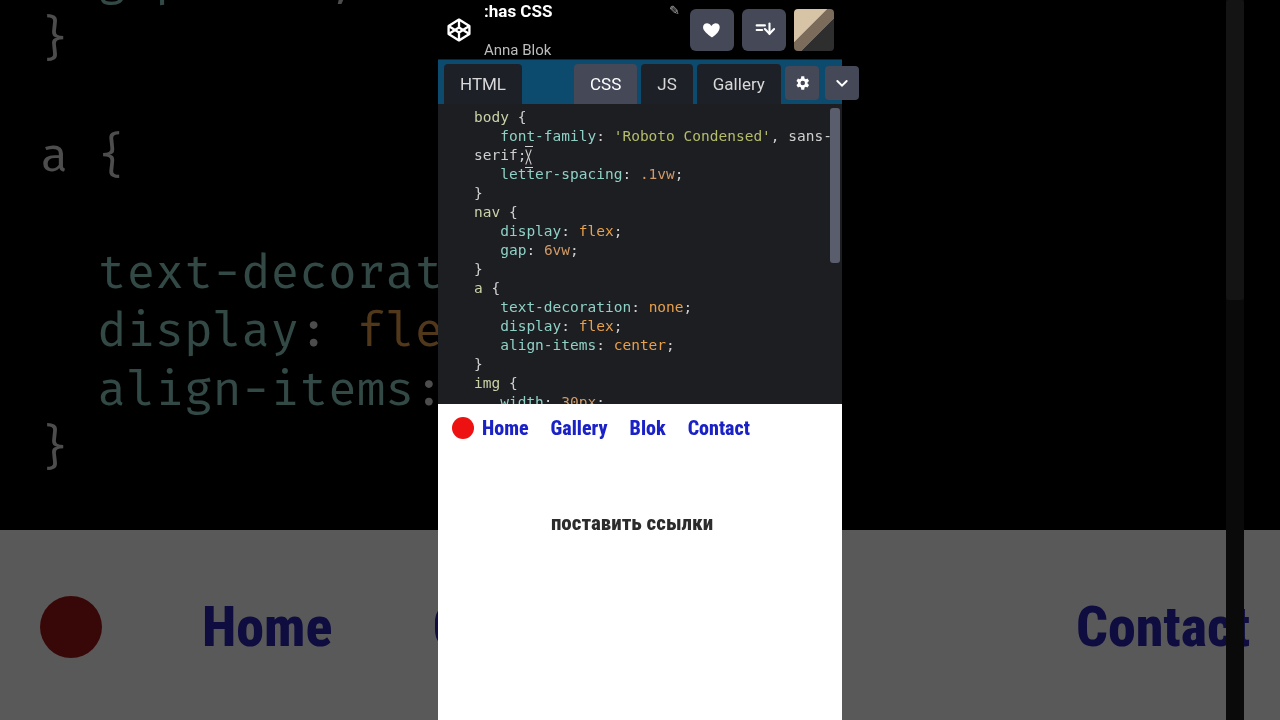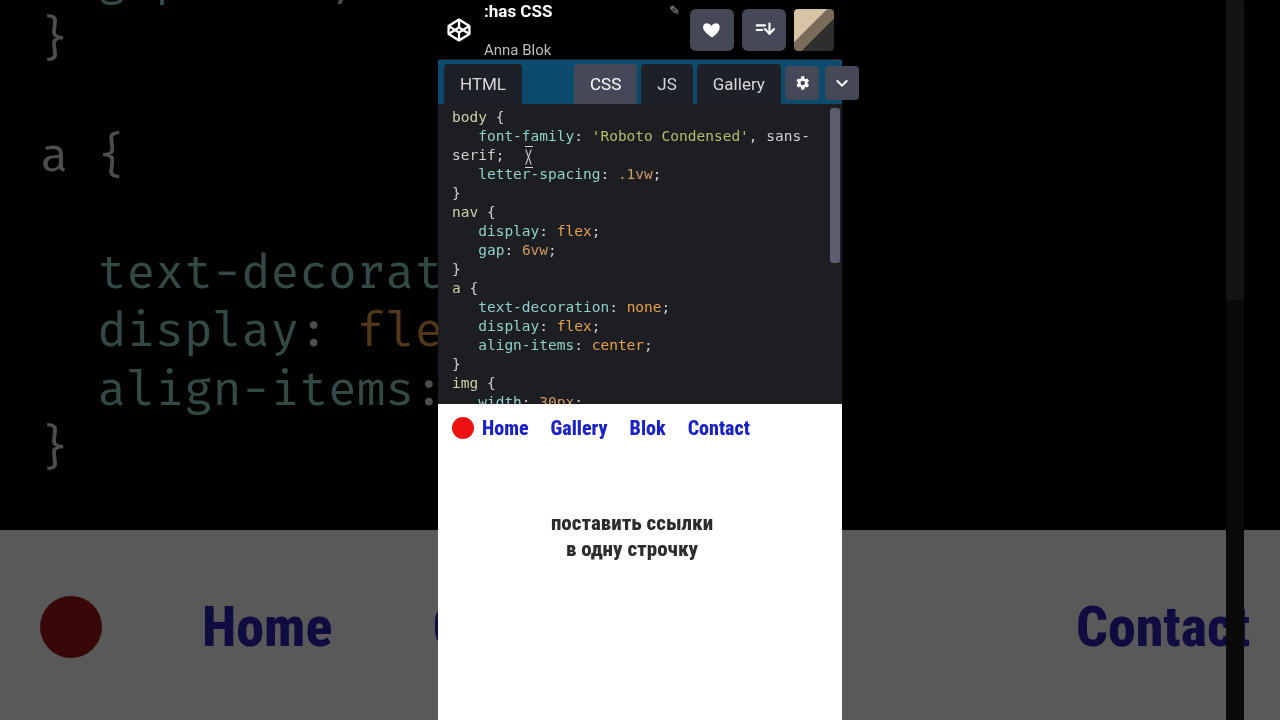--- a/index.html
+++ b/index.html
@@ -70,21 +70,21 @@
   .sq-btn { width:34px; height:34px; background:#444857; border-radius:4px; display:flex; align-items:center; justify-content:center; color:#fff; font-size:16px;}
 
   
   .editor {
     position:relative;
     flex:0 0 300px; background:#1d1e22; overflow:hidden;
     font-family: "Fira Mono", Menlo, Consolas, monospace;
     font-size:14.5px; line-height:19px; color:#d4d4d4;
     padding:4px 10px 0 14px;
   }
-  .editor pre { white-space:pre-wrap; }
+  .editor pre { white-space:pre-wrap;margin-left:22px; }
   .tok-sel  { color:#c9d1a8; }
   .tok-prop { color:#8fd1c7; }
   .tok-val  { color:#e7a04b; }
   .tok-num  { color:#d19a66; }
   .tok-str  { color:#b5bd68; }
   .tok-punc { color:#cfcfcf; }
   .editor-scroll { position:absolute; right:2px; top:4px; width:10px; height:155px; background:#5a5d6b; border-radius:3px; }
   .caret {
     position:absolute; width:9px; height:16px;
     background:transparent;
@@ -227,17 +227,16 @@
       <a>
           <span class="rdot"></span>
           <span>Home</span>
         </a>
       <a>Gallery</a>
       <a>Blok</a>
       <a>Contact</a>
     </div>
     <div class="caption">
       <div>поставить ссылки</div>
-      <div>в одну строчку</div>
     </div>
   </div>
 
 </div>
 
 </body></html>

